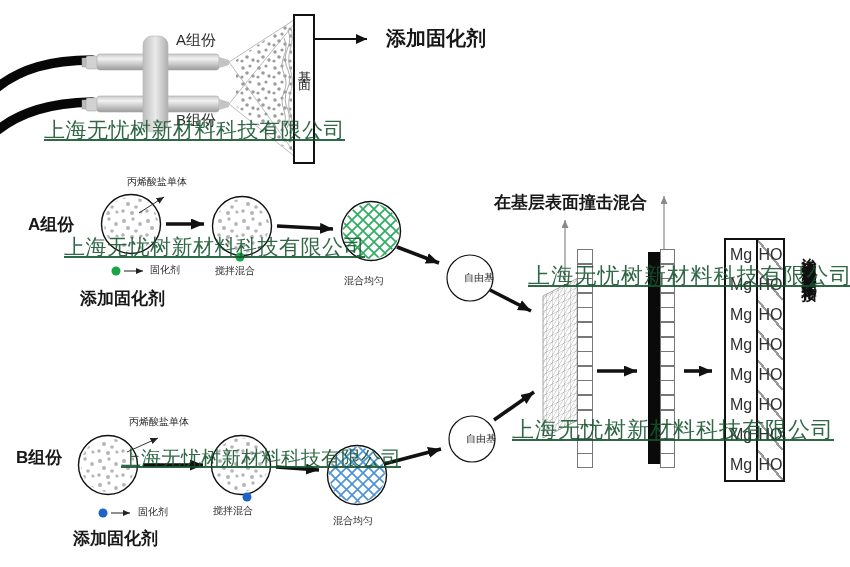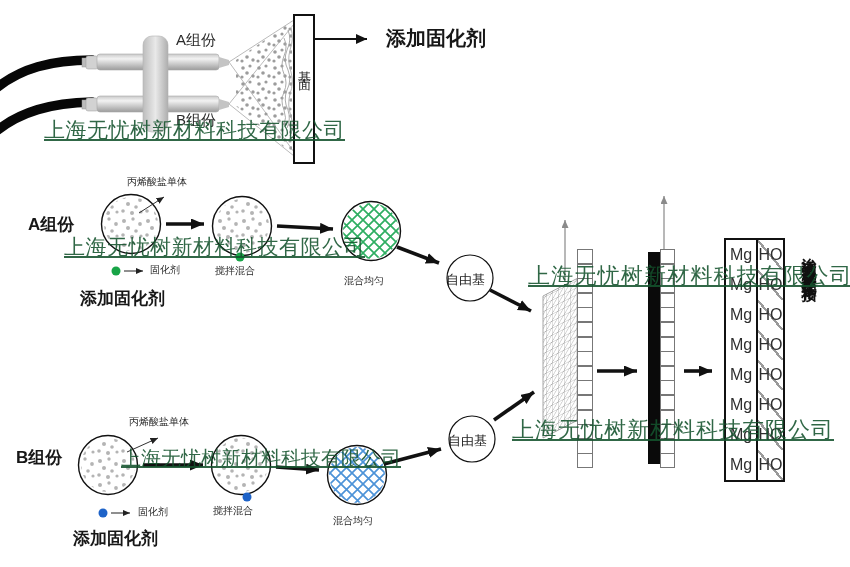--- a/index.html
+++ b/index.html
@@ -38,21 +38,21 @@
   .col-mg { width:30px; border-right:2px solid #111; display:flex; flex-direction:column; }
   .col-ho { flex:1; display:flex; flex-direction:column;justify-content:center; }
   .cell { flex:1; display:flex; align-items:center; justify-content:center; font-size:16px; color:#2e2e2e; }
   .col-ho .cell {
     background-image:linear-gradient(to top right, transparent 46%, #9a9a9a 46%, #9a9a9a 52%, transparent 52%);
   }
   .vcap {
     position:absolute; left:799px; top:246px; writing-mode:vertical-rl;
     font-size:15px; font-weight:600; letter-spacing:2.2px; color:#111; z-index:20;
   }
-  .frtext { position:absolute; font-size:13px; color:#222; z-index:20; width:48px; text-align:left; }
+  .frtext { position:absolute; font-size:10px; color:#222; z-index:20; width:48px; text-align:right; }
 </style>
 </head>
 <body>
 
 <div class="canvas">
 
   <svg class="layer" width="850" height="567" viewBox="0 0 850 567">
     <defs>
       <marker id="ahB" markerUnits="userSpaceOnUse" markerWidth="15" markerHeight="13" refX="13" refY="5.5" orient="auto">
         <path d="M0,0 L13,5.5 L0,11 Z" fill="#111"></path>
@@ -249,20 +249,21 @@
   <div class="frtext" style="left:446px; top:271px;">自由基</div>
 
   <div class="lbl bold s17" style="left:16px; top:446px;">B组份</div>
   <div class="lbl" style="left:129px; top:415px;">丙烯酸盐单体</div>
   <div class="lbl" style="left:138px; top:505px;">固化剂</div>
   <div class="lbl bold s17" style="left:73px; top:527px;">添加固化剂</div>
   <div class="lbl" style="left:213px; top:504px;">搅拌混合</div>
   <div class="lbl" style="left:333px; top:514px;">混合均匀</div>
   <div class="frtext" style="left:448px; top:432px;">自由基</div>
 
+  <div class="lbl bold s17" style="left:494px; top:191px;">在基层表面撞击混合</div>
 
   <div class="wm" style="left:44px; top:116px; letter-spacing:0.5px;">上海无忧树新材料科技有限公司</div>
   <div class="wm" style="left:64px; top:233px; letter-spacing:0.5px;">上海无忧树新材料科技有限公司</div>
   <div class="wm" style="left:528px; top:261px; font-size:22px; letter-spacing:1.2px;">上海无忧树新材料科技有限公司</div>
   <div class="wm" style="left:512px; top:415px; font-size:22px; letter-spacing:1px;">上海无忧树新材料科技有限公司</div>
   <div class="wm" style="left:121px; top:445px; font-size:20px; letter-spacing:0;">上海无忧树新材料科技有限公司</div>
 
 </div>
 
 </body></html>

